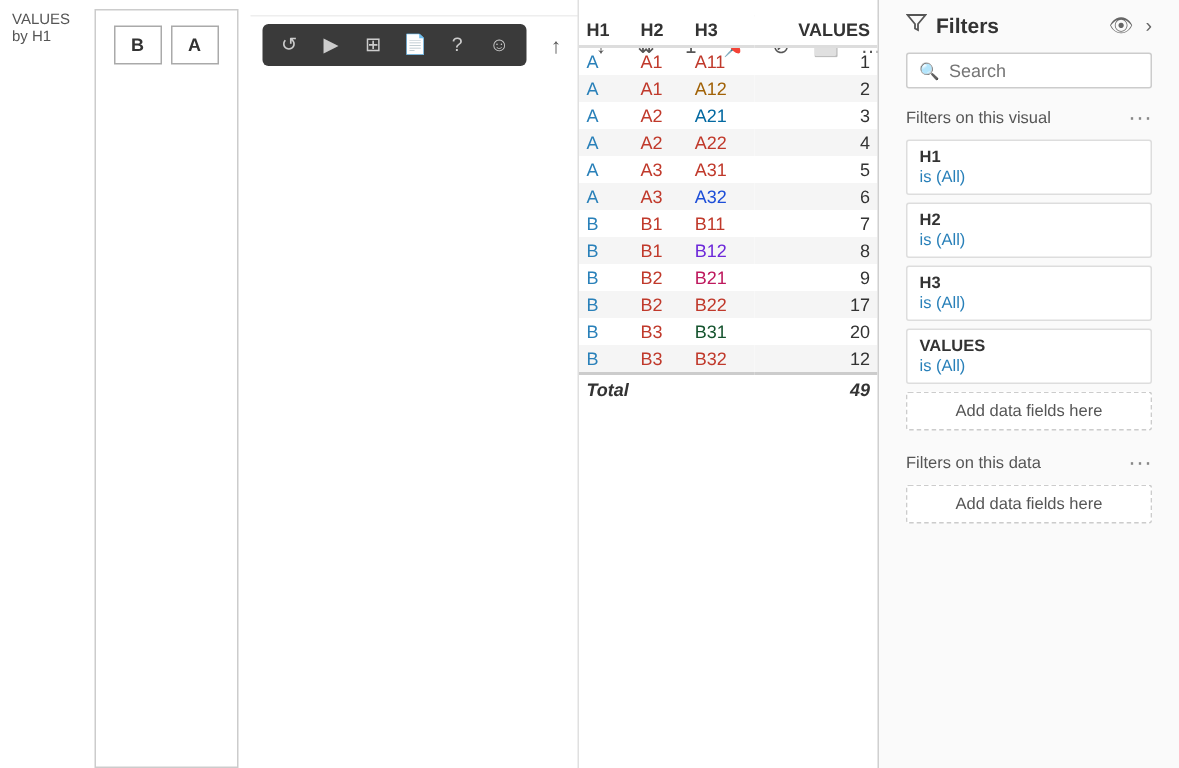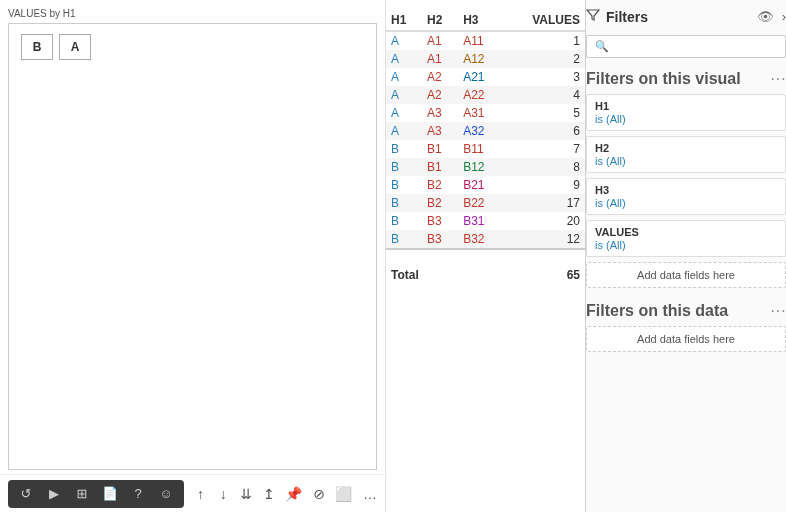--- a/index.html
+++ b/index.html
@@ -11,21 +11,20 @@
       height: 512px;
       overflow: hidden;
       display: flex;
       flex-direction: row;
     }
 
     
     .left-panel {
       width: 385px;
       display: flex;
-      flex-direction: column;
       padding: 6px 0 0 0;
     }
     .visual-title {
       font-size: 10px;
       color: #555;
       padding: 2px 8px 4px 8px;
     }
     .visual-container {
       flex: 1;
       border: 1px solid #ccc;
@@ -125,34 +124,35 @@
     }
     .data-table td.num {
       text-align: right;
     }
     .data-table tr:nth-child(even) td {
       background: #f5f5f5;
     }
     .total-row td {
       font-weight: 700;
       border-top: 2px solid #ccc;
-      padding: 18px 5px;
+      padding: 3px 5px;
       background: #fff !important;
+      font-style: italic;
     }
     .total-row td.num {
       text-align: right;
     }
 
     
     .filters-panel {
       width: 201px;
       border-left: 1px solid #d0d0d0;
       display: flex;
       flex-direction: column;
-      padding: 8px 0;
+      padding: 8px 18px;
       background: #fafafa;
     }
     .filters-header {
       display: flex;
       align-items: center;
       justify-content: space-between;
       margin-bottom: 10px;
     }
     .filters-title {
       display: flex;
@@ -193,23 +193,23 @@
       font-size: 11px;
       color: #888;
     }
     .section-title-row {
       display: flex;
       align-items: center;
       justify-content: space-between;
       margin-bottom: 6px;
     }
     .section-title {
-      font-size: 16px;
+      font-size: 11px;
       color: #555;
-      font-weight: 700;
+      font-weight: 400;
     }
     .section-more {
       font-size: 16px;
       color: #888;
       cursor: pointer;
       line-height: 1;
     }
     .filter-card {
       border: 1px solid #ddd;
       background: #fff;
@@ -322,52 +322,52 @@
     </tr>
         <tr>
       <td style="color:#2980b9">B</td>
       <td style="color:#c0392b">B1</td>
       <td style="color:#c0392b">B11</td>
       <td class="num">7</td>
     </tr>
         <tr>
       <td style="color:#2980b9">B</td>
       <td style="color:#c0392b">B1</td>
-      <td style="color:#15803d">B12</td>
+      <td style="color:#6d28d9">B12</td>
       <td class="num">8</td>
     </tr>
         <tr>
       <td style="color:#2980b9">B</td>
       <td style="color:#c0392b">B2</td>
       <td style="color:#be185d">B21</td>
       <td class="num">9</td>
     </tr>
         <tr>
       <td style="color:#2980b9">B</td>
       <td style="color:#c0392b">B2</td>
       <td style="color:#c0392b">B22</td>
       <td class="num">17</td>
     </tr>
         <tr>
       <td style="color:#2980b9">B</td>
       <td style="color:#c0392b">B3</td>
-      <td style="color:#a21caf">B31</td>
+      <td style="color:#14532d">B31</td>
       <td class="num">20</td>
     </tr>
         <tr>
       <td style="color:#2980b9">B</td>
       <td style="color:#c0392b">B3</td>
       <td style="color:#c0392b">B32</td>
       <td class="num">12</td>
     </tr>
       </tbody>
     <tfoot>
       <tr class="total-row">
         <td colspan="3" style="font-weight:700">Total</td>
-        <td class="num" style="font-weight:700">65</td>
+        <td class="num" style="font-weight:700">49</td>
       </tr>
     </tfoot>
   </table>
 </div>
 
 <div class="filters-panel">
   <div class="filters-header">
     <div class="filters-title">
       <span>
         <svg width="14" height="14" viewBox="0 0 14 14" fill="none" xmlns="http://www.w3.org/2000/svg">
@@ -377,20 +377,21 @@
       <span>Filters</span>
     </div>
     <div class="filters-icons">
       <span class="filter-icon-btn">👁</span>
       <span class="filter-icon-btn">›</span>
     </div>
   </div>
 
   <div class="search-box">
     <span class="search-icon-sm">🔍</span>
+    <input type="text" placeholder="Search" style="">
   </div>
 
   <div class="section-title-row">
     <span class="section-title">Filters on this visual</span>
     <span class="section-more">···</span>
   </div>
 
   <div id="filter-cards-visual">
       <div class="filter-card">
       <div class="filter-card-label">H1</div>

